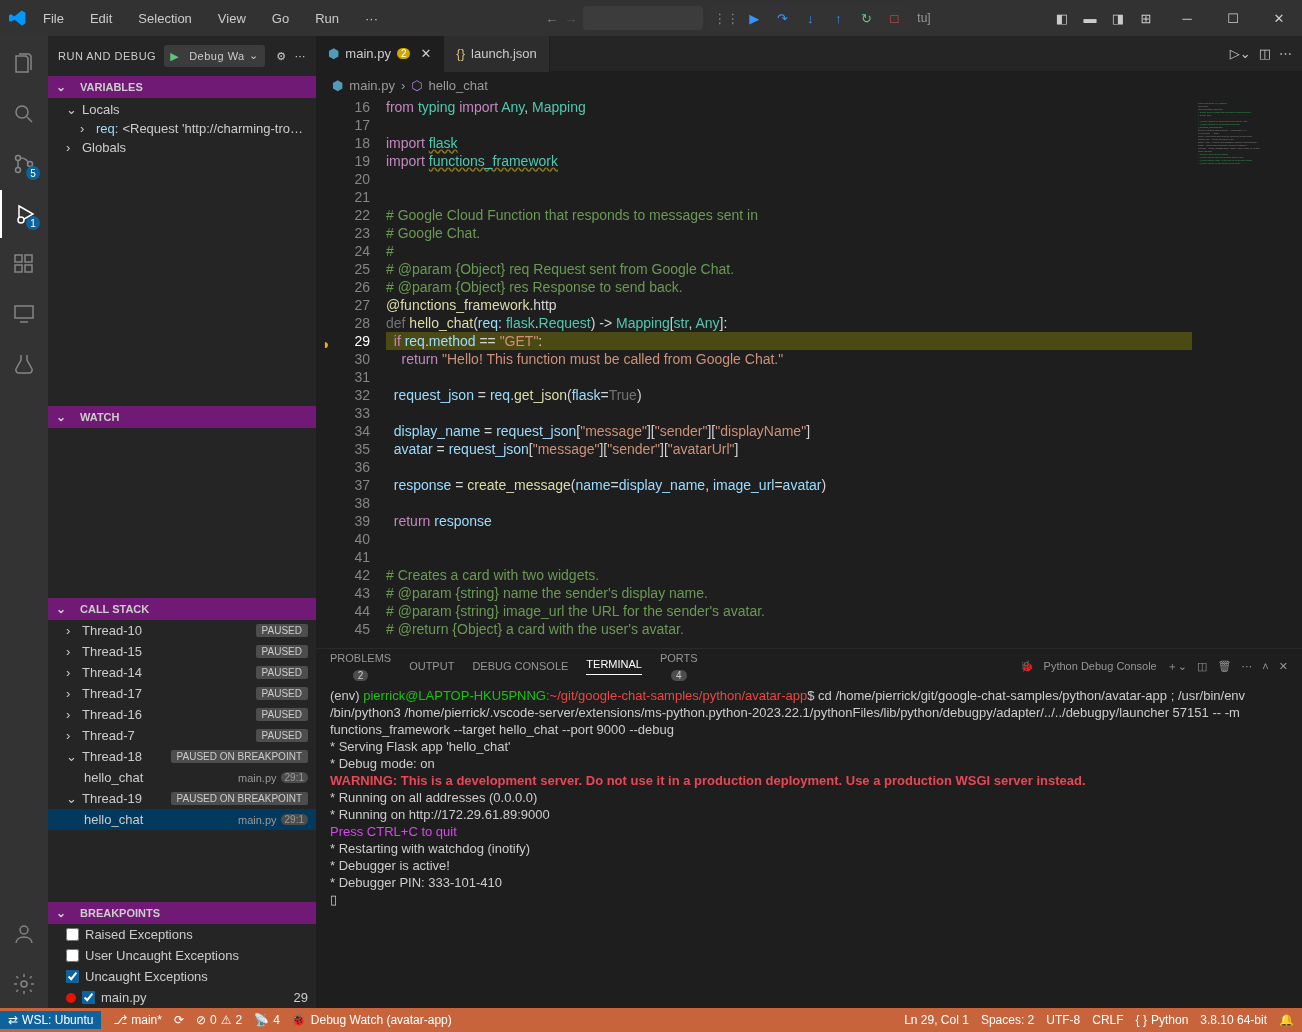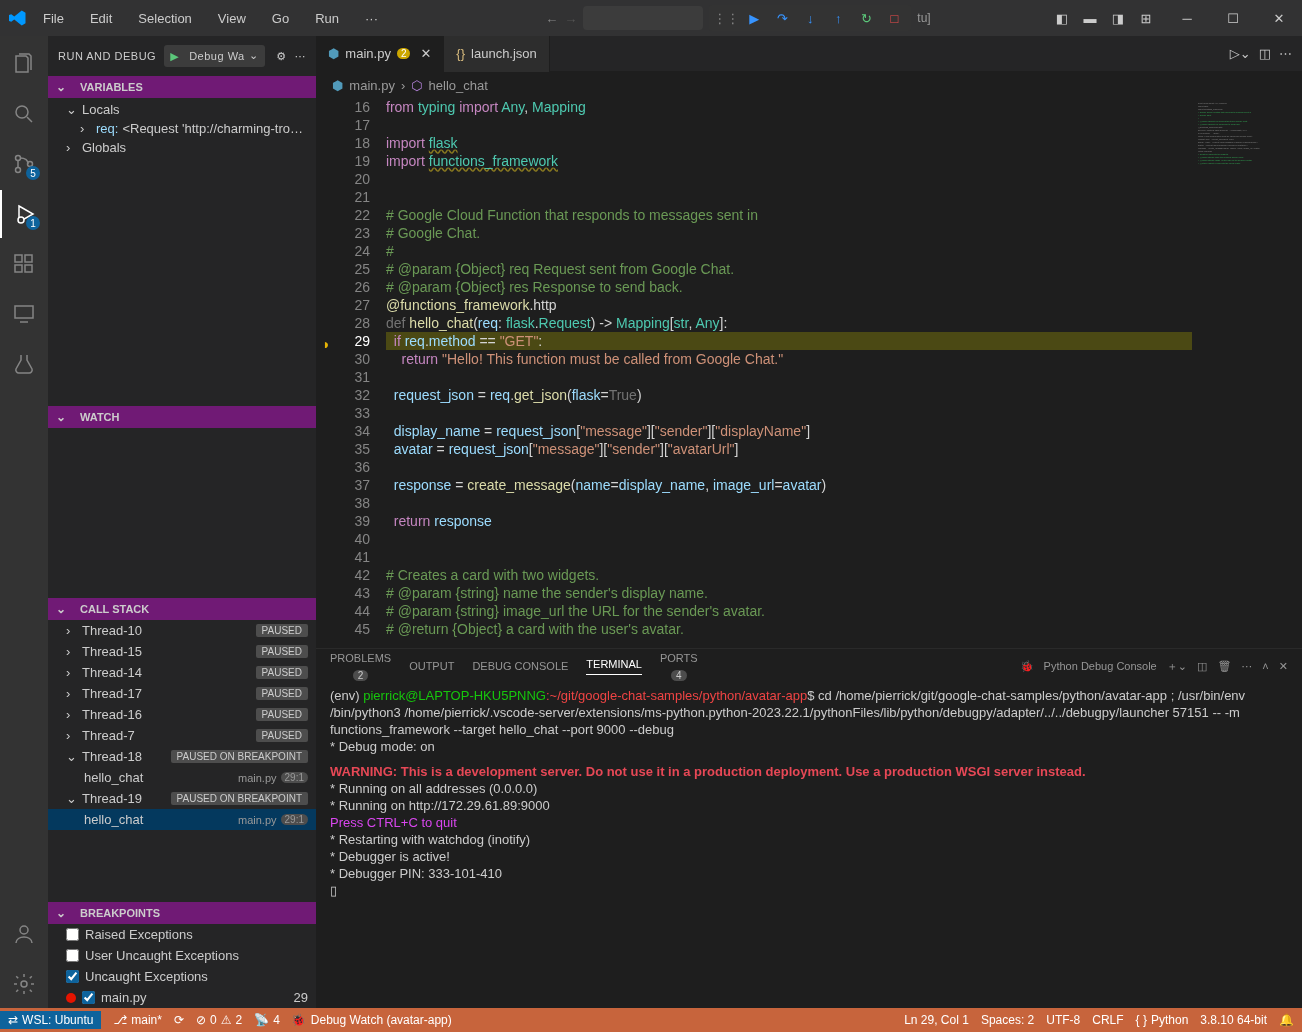--- a/index.html
+++ b/index.html
@@ -66,21 +66,21 @@
 .tok-k{color:#c586c0;} .tok-m{color:#4ec9b0;} .tok-f{color:#dcdcaa;} .tok-s{color:#ce9178;} .tok-c{color:#6a9955;} .tok-v{color:#9cdcfe;} .tok-p{color:#d4d4d4;} .tok-d{color:#737373;} .tok-n{color:#c586c0;}
 .tok-u{text-decoration: underline wavy #8a7a1f;}
 .minimap{width:110px;background:#1e1e1e;padding:4px 6px;font-size:2px;line-height:3px;color:#555;overflow:hidden;}
 .panel { height: 360px; background: #1e1e1e; border-top: 1px solid #2a2a2a; display: flex; flex-direction: column;}
 .panel-tabs { height: 34px; display: flex; align-items: center; gap: 18px; padding: 0 14px; font-size: 11px; color:#969696;}
 .panel-tabs .pt { cursor:pointer; display:flex; align-items:center; gap:6px;flex-direction:column;}
 .panel-tabs .pt.active{ color:#fff; border-bottom:1px solid #fff; padding-bottom:4px;}
 .panel-tabs .cnt{background:#4d4d4d;border-radius:8px;padding:0 5px;font-size:10px;color:#ccc;}
 .panel-tabs .right{margin-left:auto;display:flex;gap:10px;align-items:center;}
 .term { flex:1; font-family:'Consolas','Courier New',monospace; font-size:13px; padding:4px 14px; overflow:hidden; line-height:17px;}
-.term .g{color:#16c60c;} .term .b{color:#ef4444;} .term .y{color:#d946ef;} .term .r{color:#e74856; font-weight:bold;margin-top:8px;} .term .w{color:#cccccc;}
+.term .g{color:#16c60c;} .term .b{color:#ef4444;} .term .y{color:#d946ef;} .term .r{color:#e74856; font-weight:bold;} .term .w{color:#cccccc;}
 .statusbar { height: 24px; background: #0e639c; display: flex; align-items: center; font-size: 12px; color: #fff; padding: 0 8px; justify-content: space-between;}
 .statusbar .sl, .statusbar .sr { display:flex; gap:12px; align-items:center;}
 .statusbar .sbi{display:flex;gap:4px;align-items:center;}
 .statusbar.debug{background:#c7643c;}
 svg{display:block;}
 .var-sections{height:330px; overflow:hidden;}
 </style>
 </head>
 <body>
 
@@ -493,20 +493,21 @@
           <span>＋⌄</span>
           <span>◫</span>
           <span>🗑</span>
           <span>⋯</span>
           <span>˄</span>
           <span>✕</span>
         </div>
       </div>
       <div class="term">
         <div><span class="w">(env) </span><span class="g">pierrick@LAPTOP-HKU5PNNG</span><span class="b">:~/git/google-chat-samples/python/avatar-app</span><span class="w">$ </span><span class="w">cd /home/pierrick/git/google-chat-samples/python/avatar-app ; /usr/bin/env /bin/python3 /home/pierrick/.vscode-server/extensions/ms-python.python-2023.22.1/pythonFiles/lib/python/debugpy/adapter/../../debugpy/launcher 57151 -- -m functions_framework --target hello_chat --port 9000 --debug</span></div>
+        <div class="w"> * Serving Flask app 'hello_chat'</div>
         <div class="w"> * Debug mode: on</div>
         <div class="r">WARNING: This is a development server. Do not use it in a production deployment. Use a production WSGI server instead.</div>
         <div class="w"> * Running on all addresses (0.0.0.0)</div>
         <div class="w"> * Running on http://172.29.61.89:9000</div>
         <div class="y">Press CTRL+C to quit</div>
         <div class="w"> * Restarting with watchdog (inotify)</div>
         <div class="w"> * Debugger is active!</div>
         <div class="w"> * Debugger PIN: 333-101-410</div>
         <div class="w">▯</div>
       </div>

